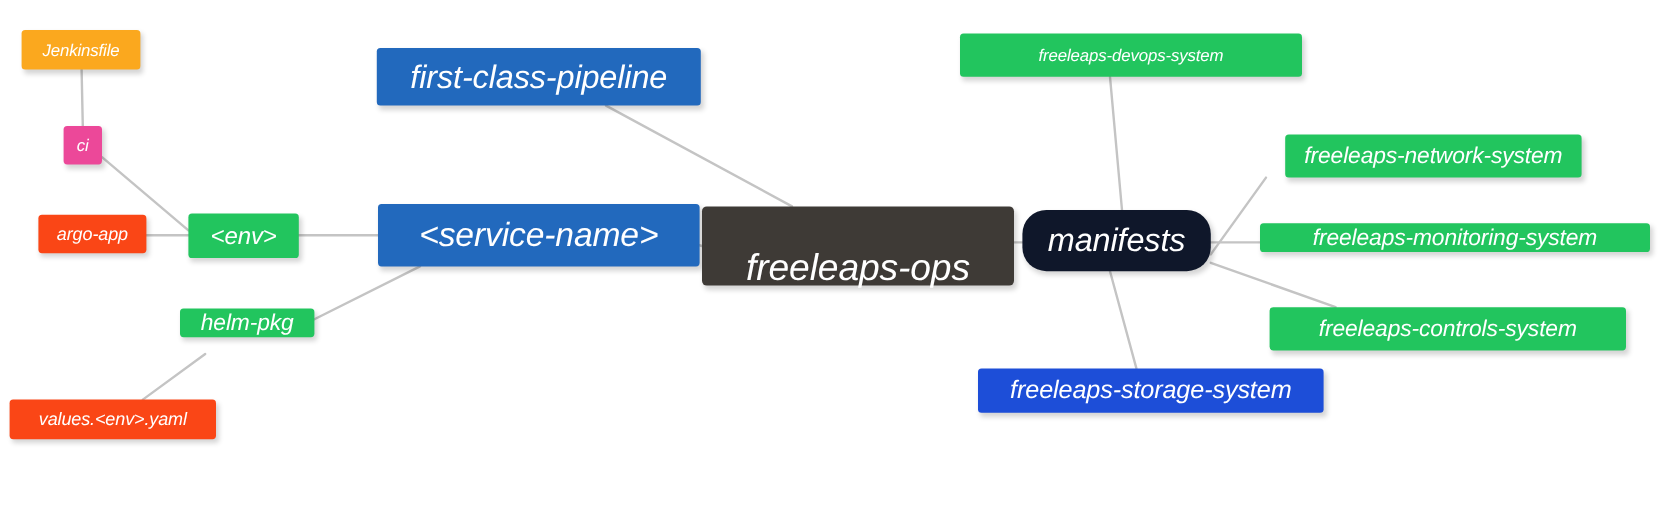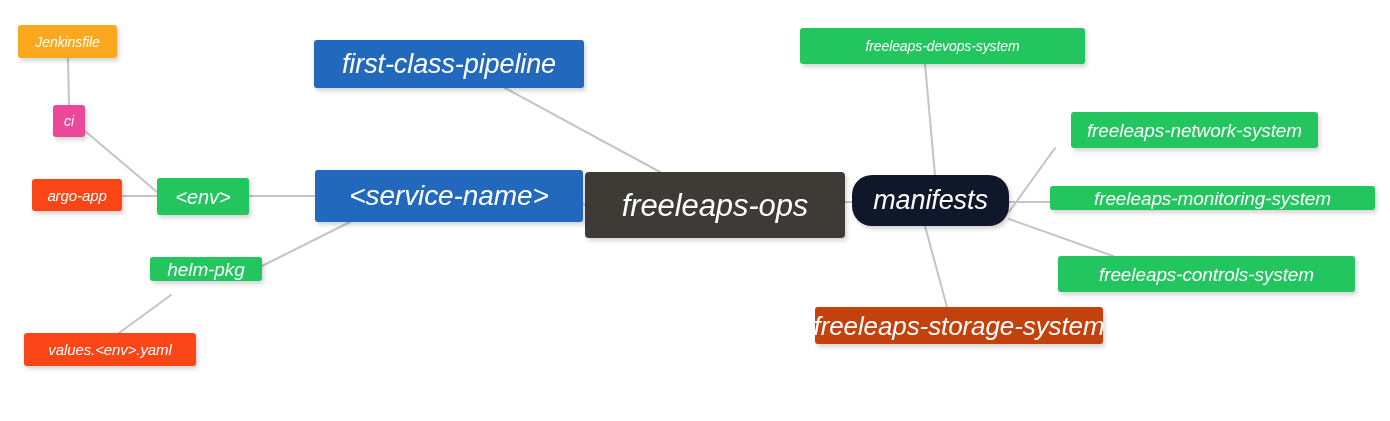--- a/index.html
+++ b/index.html
@@ -33,21 +33,21 @@
     align-items: center;
     justify-content: center;
     color: #ffffff;
     border-radius: 3px;
     white-space: nowrap;
     letter-spacing: -0.1px;
     box-shadow: 2px 3px 4px rgba(0,0,0,0.17);
     line-height: 1;
     z-index: 2;
   }
-  .node.root { border-radius: 4px; }
+  .node.root { border-radius: 4px; align-items: flex-end; }
   .node-label {
     display: block;
     pointer-events: none;
   }
 </style>
 </head>
 <body>
 
 <div id="canvas">
   <svg id="edge-layer" width="1390" height="421" viewBox="0 0 1390 421">
@@ -75,21 +75,21 @@
       </div>
       <div class="node" style="left: 32px; top: 179px; width: 90px; height: 32px; background: rgb(250, 70, 22); font-size: 15px;">
         <span class="node-label">argo-app</span>
       </div>
       <div class="node" style="left: 157px; top: 178px; width: 92px; height: 37px; background: rgb(34, 197, 94); font-size: 20px;">
         <span class="node-label">&lt;env&gt;</span>
       </div>
       <div class="node" style="left: 150px; top: 257px; width: 112px; height: 24px; background: rgb(34, 197, 94); font-size: 19px;">
         <span class="node-label">helm-pkg</span>
       </div>
-      <div class="node" style="left: 24px; top: 333px; width: 172px; height: 33px; background: rgb(250, 70, 22); font-size: 15px;">
+      <div class="node" style="left: 8px; top: 333px; width: 172px; height: 33px; background: rgb(250, 70, 22); font-size: 15px;">
         <span class="node-label">values.&lt;env&gt;.yaml</span>
       </div>
       <div class="node" style="left: 314px; top: 40px; width: 270px; height: 48px; background: rgb(34, 105, 189); font-size: 27px;">
         <span class="node-label">first-class-pipeline</span>
       </div>
       <div class="node" style="left: 315px; top: 170px; width: 268px; height: 52px; background: rgb(34, 105, 189); font-size: 28px;">
         <span class="node-label">&lt;service-name&gt;</span>
       </div>
       <div class="node root" style="left: 585px; top: 172px; width: 260px; height: 66px; background: rgb(62, 58, 54); font-size: 31px;">
         <span class="node-label">freeleaps-ops</span>
@@ -102,17 +102,17 @@
       </div>
       <div class="node" style="left: 1055px; top: 112px; width: 247px; height: 36px; background: rgb(34, 197, 94); font-size: 19px; margin-left: 16px;">
         <span class="node-label">freeleaps-network-system</span>
       </div>
       <div class="node" style="left: 1050px; top: 186px; width: 325px; height: 24px; background: rgb(34, 197, 94); font-size: 19px;">
         <span class="node-label">freeleaps-monitoring-system</span>
       </div>
       <div class="node" style="left: 1058px; top: 256px; width: 297px; height: 36px; background: rgb(34, 197, 94); font-size: 19px;">
         <span class="node-label">freeleaps-controls-system</span>
       </div>
-      <div class="node" style="left: 815px; top: 307px; width: 288px; height: 37px; background: #c2410c; font-size: 26px; text-align: right;">
+      <div class="node" style="left: 815px; top: 307px; width: 288px; height: 37px; background: #1d4ed8; font-size: 21px; text-align: right;">
         <span class="node-label">freeleaps-storage-system</span>
       </div>
     </div>
 </div>
 
 </body></html>

